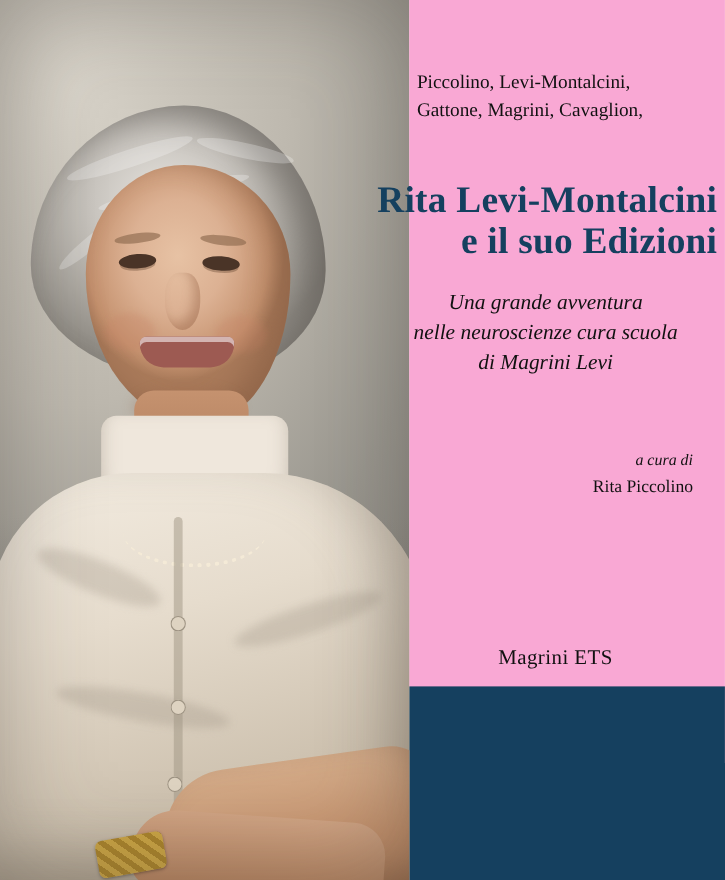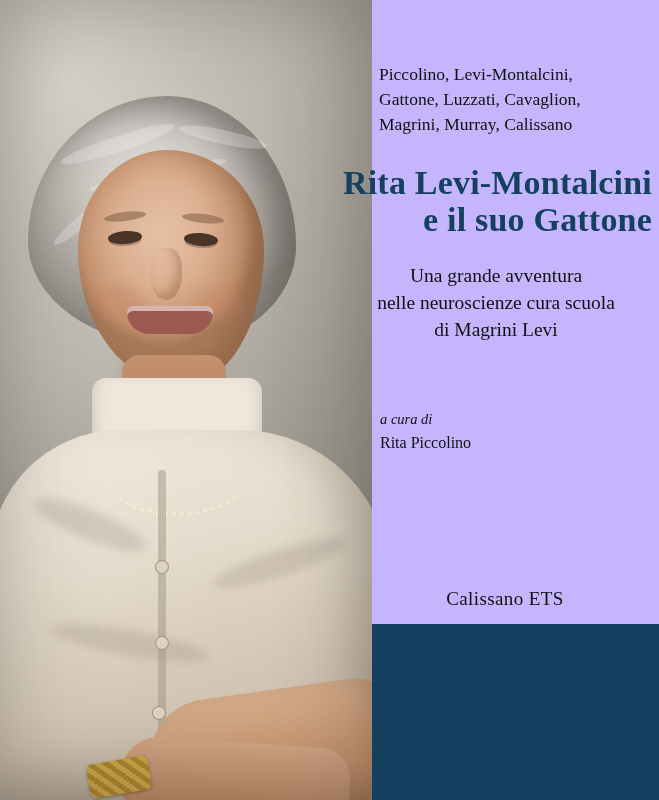--- a/index.html
+++ b/index.html
@@ -5,21 +5,21 @@
   html, body {
     margin: 0;
     padding: 0;
     background: #ffffff;
   }
   #cover {
     position: relative;
     width: 659px;
     height: 800px;
     overflow: hidden;
-    background: #c4b5fd;
+    background: #f9a8d4;
     font-family: "Liberation Serif", serif;
   }
 
   
   .bottom-block {
     position: absolute;
     left: 371px;
     top: 624px;
     width: 288px;
     height: 176px;
@@ -239,29 +239,30 @@
     line-height: 37px;
     letter-spacing: .2px;
   }
   .subtitle {
     position: absolute;
     left: 346px;
     top: 262px;
     width: 300px;
     text-align: center;
     color: #111111;
+    font-style: italic;
     font-size: 19.5px;
     line-height: 27px;
   }
   .editor {
     position: absolute;
     left: 380px;
     top: 408px;
     width: 250px;
-    text-align: left;
+    text-align: right;
     color: #111111;
     font-size: 16px;
     line-height: 23px;
   }
   .editor .a-cura {
     font-style: italic;
     font-size: 14.5px;
   }
   .publisher {
     position: absolute;
@@ -317,35 +318,34 @@
     <div class="button" style="left:152px;top:706px;"></div>
     <div class="arm"></div>
     <div class="arm2"></div>
     <div class="bracelet"></div>
 
     <div class="photo-vignette"></div>
   </div>
 
   <div class="authors">
     <div>Piccolino, Levi-Montalcini,</div>
-    <div>Gattone, Luzzati, Cavaglion,</div>
-    <div>Magrini, Murray, Calissano</div>
+    <div>Gattone, Magrini, Cavaglion,</div>
   </div>
 
   <div class="title">
     <div>Rita Levi-Montalcini</div>
-    <div>e il suo Gattone</div>
+    <div>e il suo Edizioni</div>
   </div>
 
   <div class="subtitle">
     <div>Una grande avventura</div>
     <div>nelle neuroscienze cura scuola</div>
     <div>di Magrini Levi</div>
   </div>
 
   <div class="editor">
     <div class="a-cura">a cura di</div>
     <div>Rita Piccolino</div>
   </div>
 
-  <div class="publisher">Calissano ETS</div>
+  <div class="publisher">Magrini ETS</div>
 
 </div>
 
 </body></html>

